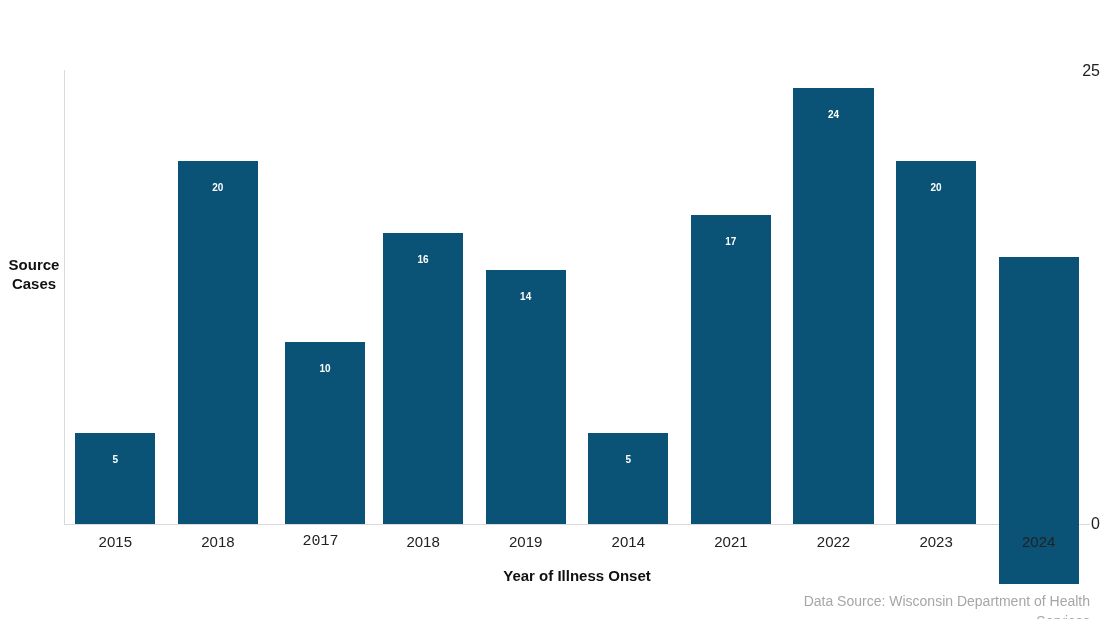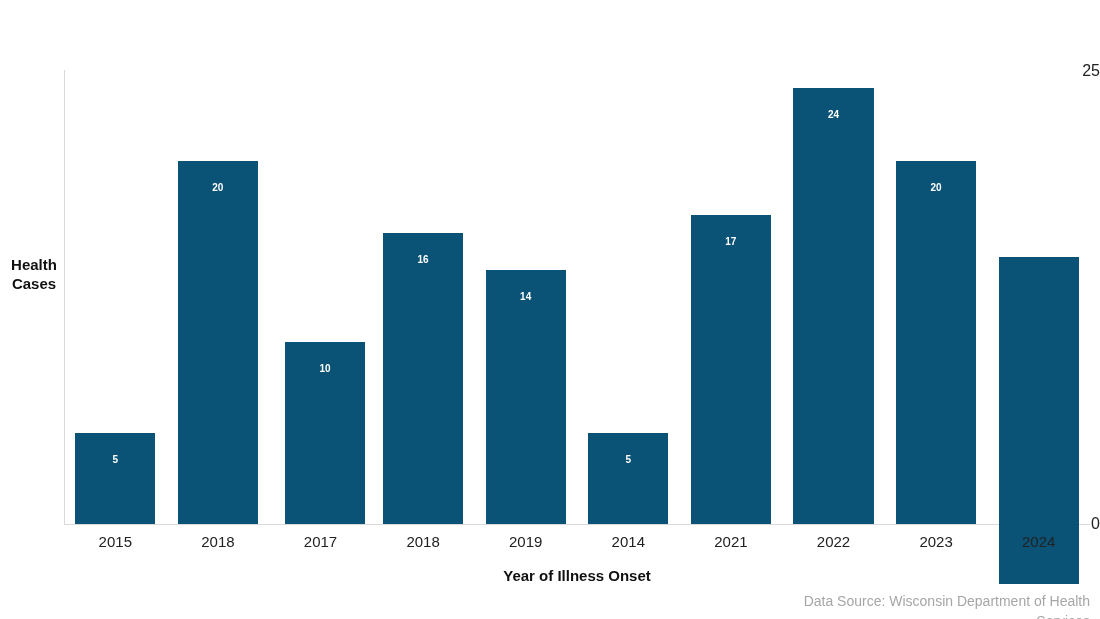--- a/index.html
+++ b/index.html
@@ -138,21 +138,21 @@
 <div id="figure">
 
 
   <div id="y-axis-line"></div>
   <div id="x-axis-line"></div>
 
   <div class="y-tick-label" id="y-tick-top">25</div>
   <div class="y-tick-label" id="y-tick-bottom">0</div>
 
   <div id="y-axis-title">
-    <div>Health</div>
+    <div>Source</div>
     <div>Cases</div>
   </div>
 
   <div id="bars-layer">
       <div class="bar-group" style="left: 75.286px; width: 80.028px; top: 433.2px; height: 90.8px;">
         <div class="bar" style="height: 90.8px; background: rgb(10, 82, 118);"></div>
         <div class="bar-value" style="top: 22px;">5</div>
       </div>
       <div class="bar-group" style="left: 177.886px; width: 80.028px; top: 160.8px; height: 363.2px;">
         <div class="bar" style="height: 363.2px; background: rgb(10, 82, 118);"></div>
@@ -187,21 +187,21 @@
         <div class="bar-value" style="top: 22px;">20</div>
       </div>
       <div class="bar-group" style="left: 998.686px; width: 80.028px; top: 197.12px; height: 387px;">
         <div class="bar" style="height: 326.88px; background: rgb(10, 82, 118);"></div>
         <div class="bar-value" style="top: 22px;">18</div>
       </div>
     </div>
   <div id="xticks-layer">
       <div class="x-tick-label" style="left: 64px; width: 102.6px;">2015</div>
       <div class="x-tick-label" style="left: 166.6px; width: 102.6px;">2018</div>
-      <div class="x-tick-label" style="left: 269.2px; width: 102.6px;">2017</div>
+      <div class="x-tick-label" style="left: 269.2px; width: 102.6px; font-family: Liberation Mono, monospace;">2017</div>
       <div class="x-tick-label" style="left: 371.8px; width: 102.6px;">2018</div>
       <div class="x-tick-label" style="left: 474.4px; width: 102.6px;">2019</div>
       <div class="x-tick-label" style="left: 577px; width: 102.6px;">2014</div>
       <div class="x-tick-label" style="left: 679.6px; width: 102.6px;">2021</div>
       <div class="x-tick-label" style="left: 782.2px; width: 102.6px;">2022</div>
       <div class="x-tick-label" style="left: 884.8px; width: 102.6px;">2023</div>
       <div class="x-tick-label" style="left: 987.4px; width: 102.6px;">2024</div>
     </div>
 
   <div id="x-axis-title">Year of Illness Onset</div>

